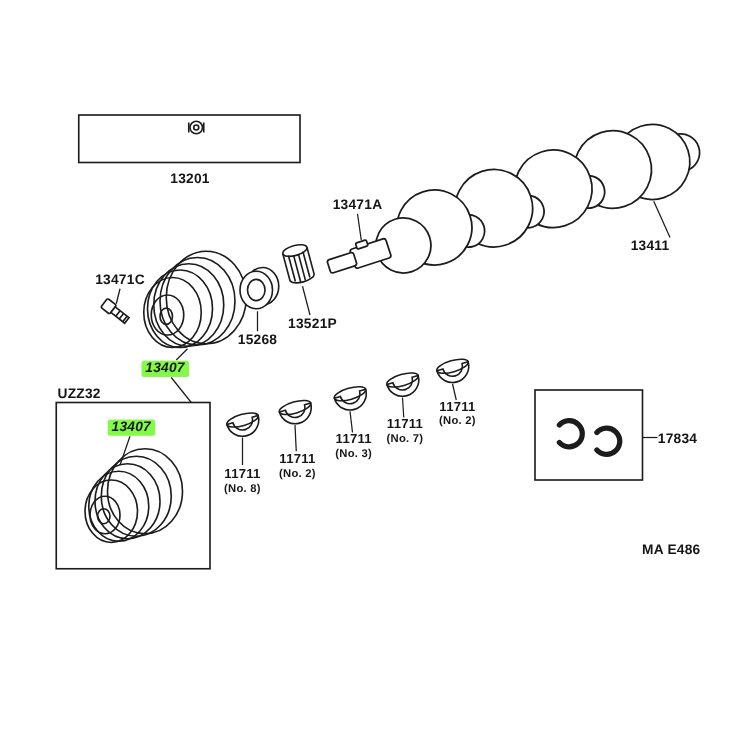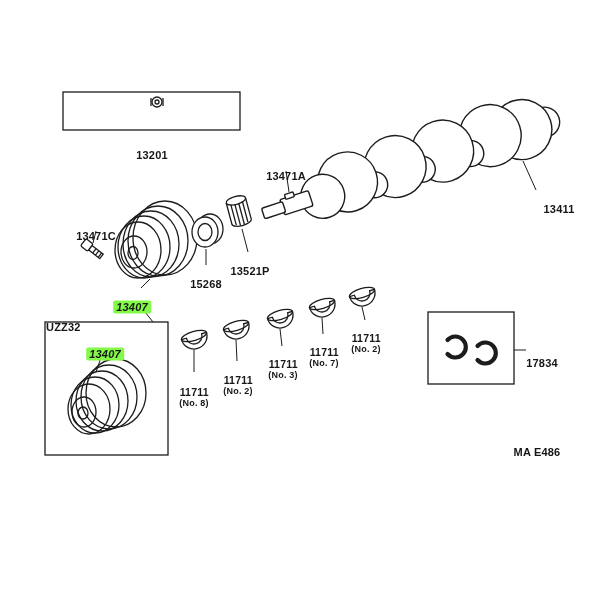--- a/index.html
+++ b/index.html
@@ -4,21 +4,21 @@
 <style>
   html,body { margin:0; padding:0; background:#ffffff; }
   #stage {
     position:relative; width:600px; height:600px; background:#ffffff;
     font-family:"Liberation Sans", sans-serif; overflow:hidden;
   }
   #linework { position:absolute; left:0; top:0; }
   .lbl {
     position:absolute; transform:translate(-50%,-50%);
     font:bold 11px "Liberation Sans", sans-serif;
-    color:#161616; white-space:nowrap; text-align:right; letter-spacing:.2px;margin-top:12px;
+    color:#161616; white-space:nowrap; text-align:center; letter-spacing:.2px;
   }
   .lbl.small { font-size:10.5px; }
   .lbl .no { display:block; font-size:9px; line-height:10px; }
   .lbl.two { line-height:11px; }
   .lbl.leftalign { transform:translate(0,-50%); }
   .hl {
     background:var(--hl,#83f948);
     padding:0 3px 1px 3px; border-radius:2px;font-style:italic;
   }
 </style>
@@ -136,21 +136,21 @@
       <line x1="236" y1="340" x2="237" y2="361"></line>
       <line x1="280" y1="329" x2="282" y2="346"></line>
       <line x1="322" y1="318" x2="323" y2="334"></line>
       <line x1="362" y1="307" x2="365" y2="320"></line>
       <line x1="514" y1="350" x2="526" y2="350"></line>
     </g>
   </svg>
 
   <div class="lbl" style="left:152px;top:143px">13201</div>
   <div class="lbl" style="left:286px;top:164px">13471A</div>
-  <div class="lbl" style="left:559px;top:197px">13411</div>
+  <div class="lbl" style="left:520px;top:197px">13411</div>
   <div class="lbl" style="left:96px;top:224px">13471C</div>
   <div class="lbl hl" style="left:132px;top:295px">13407</div>
   <div class="lbl" style="left:206px;top:272px">15268</div>
   <div class="lbl" style="left:250px;top:259px">13521P</div>
   <div class="lbl leftalign" style="left:46px;top:315px">UZZ32</div>
   <div class="lbl hl" style="left:105px;top:342px">13407</div>
 
   <div class="lbl two small" style="left:194px;top:385px">
     <span>11711</span>
     <span class="no">(No. 8)</span>

